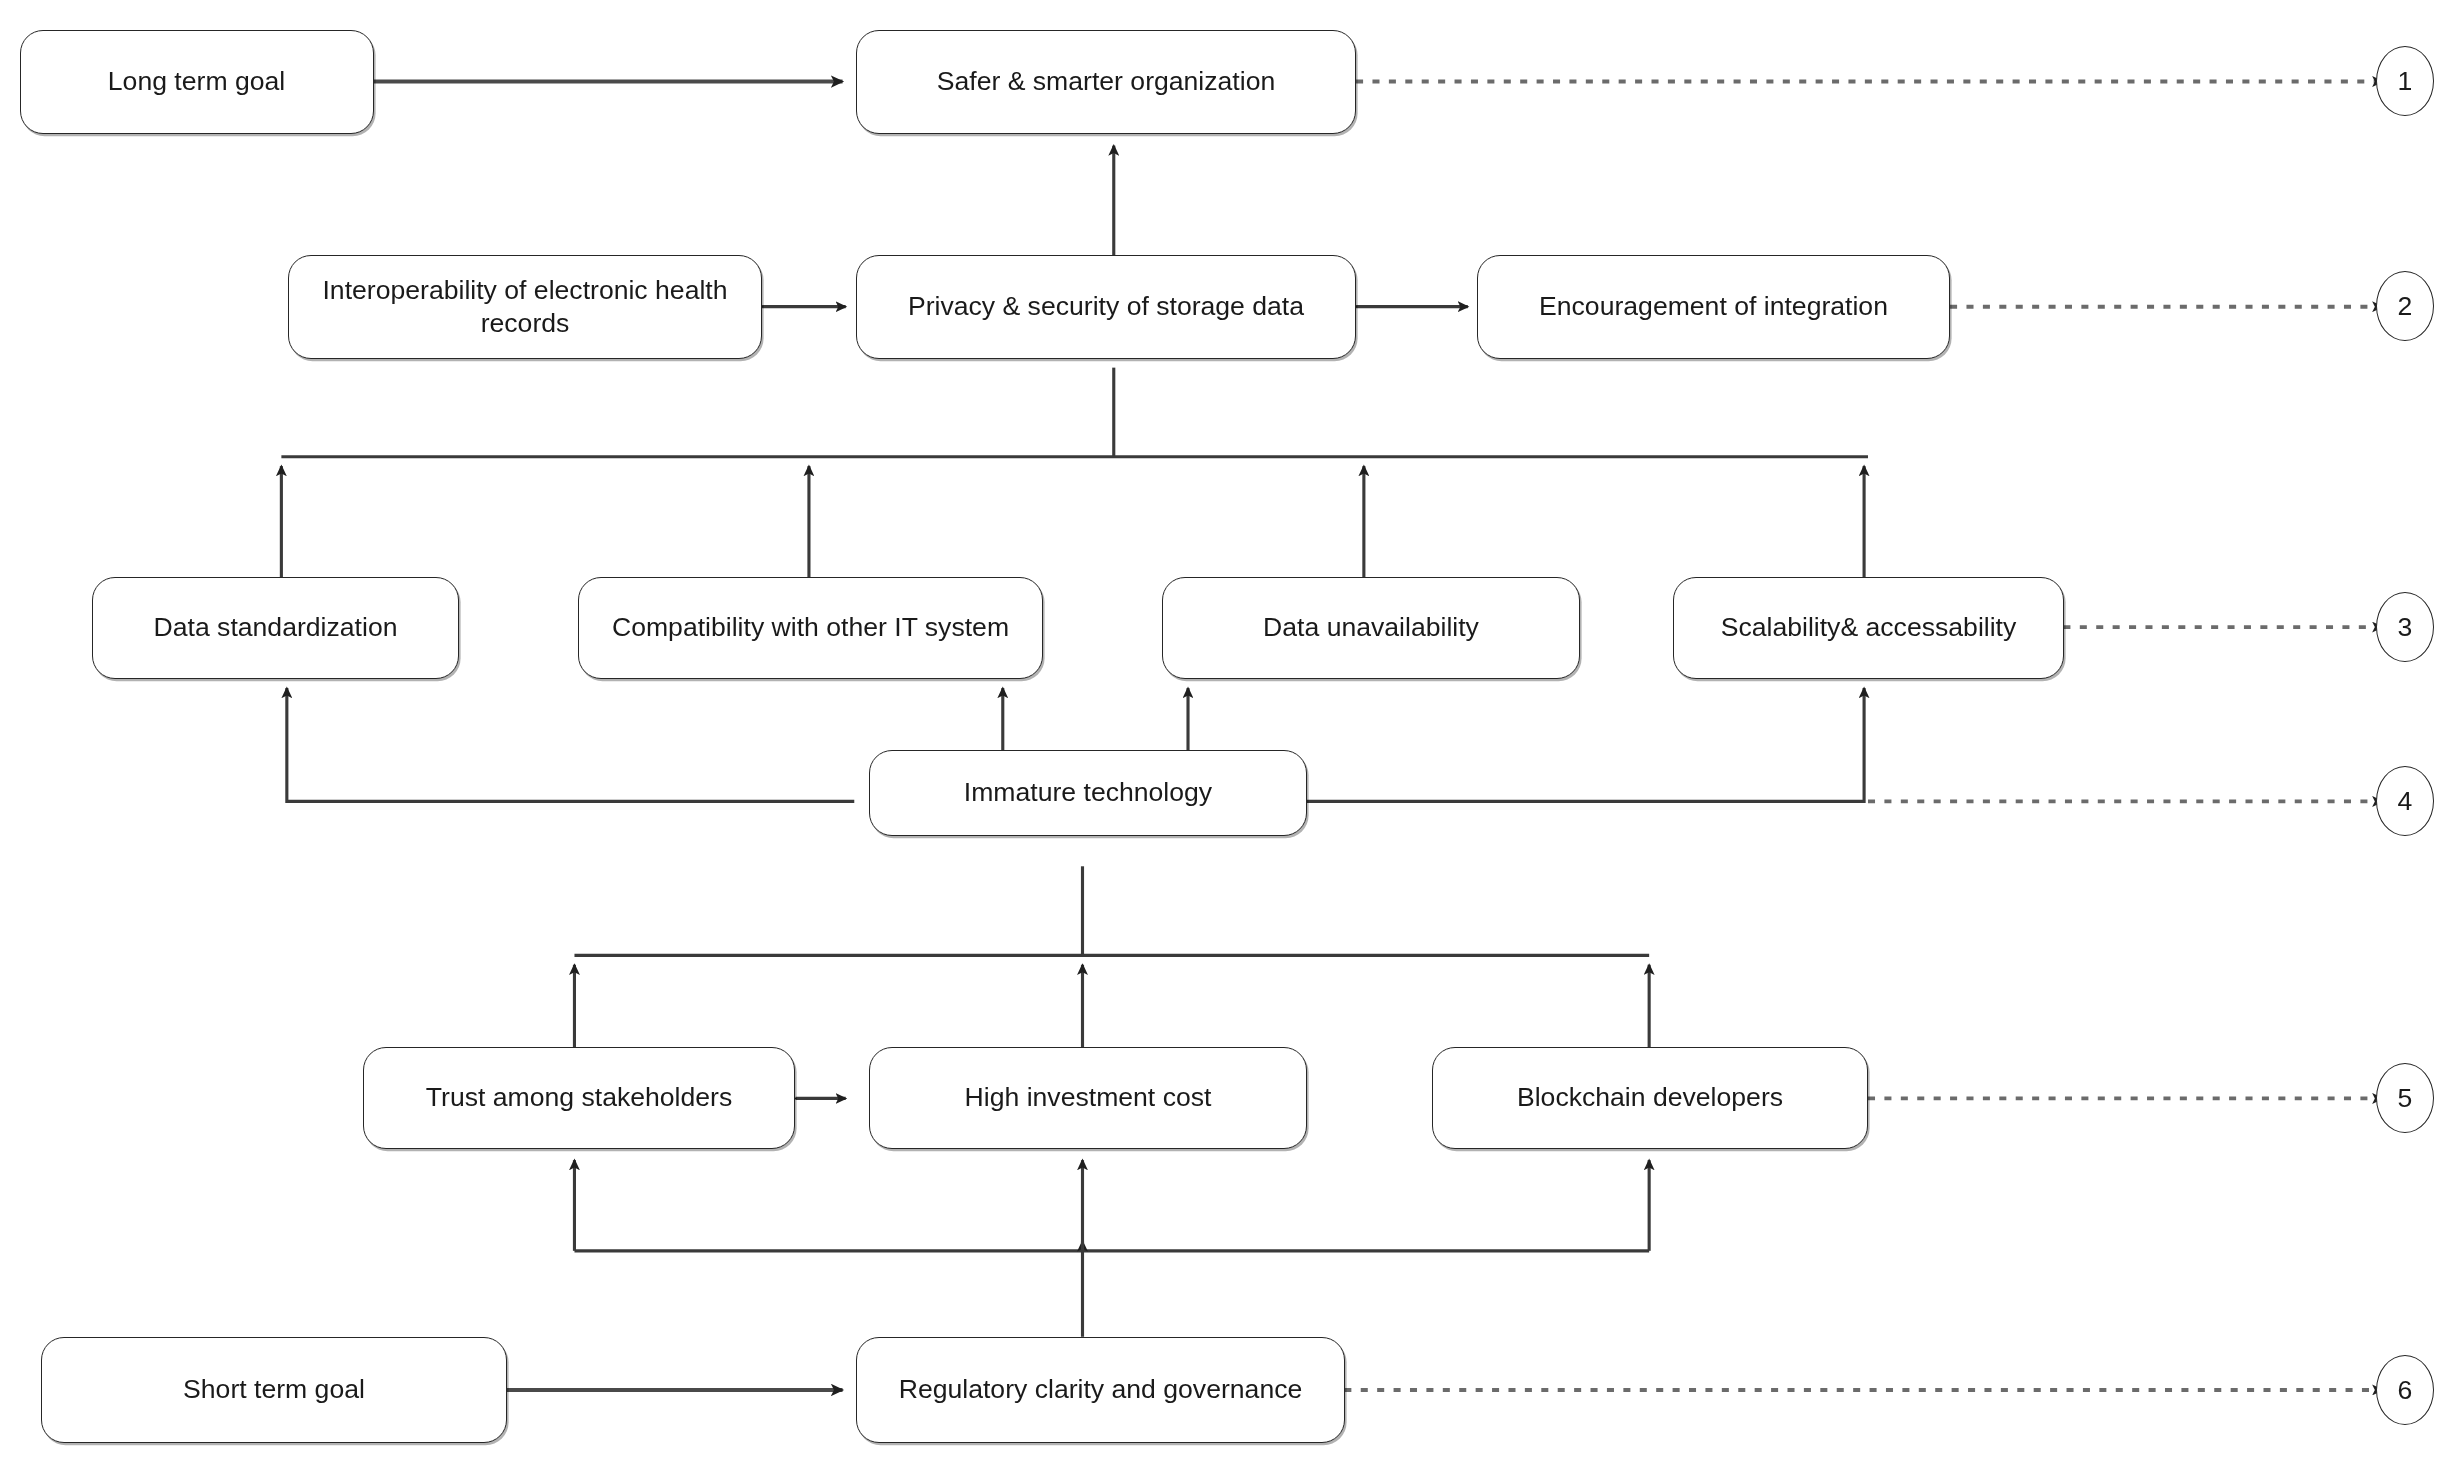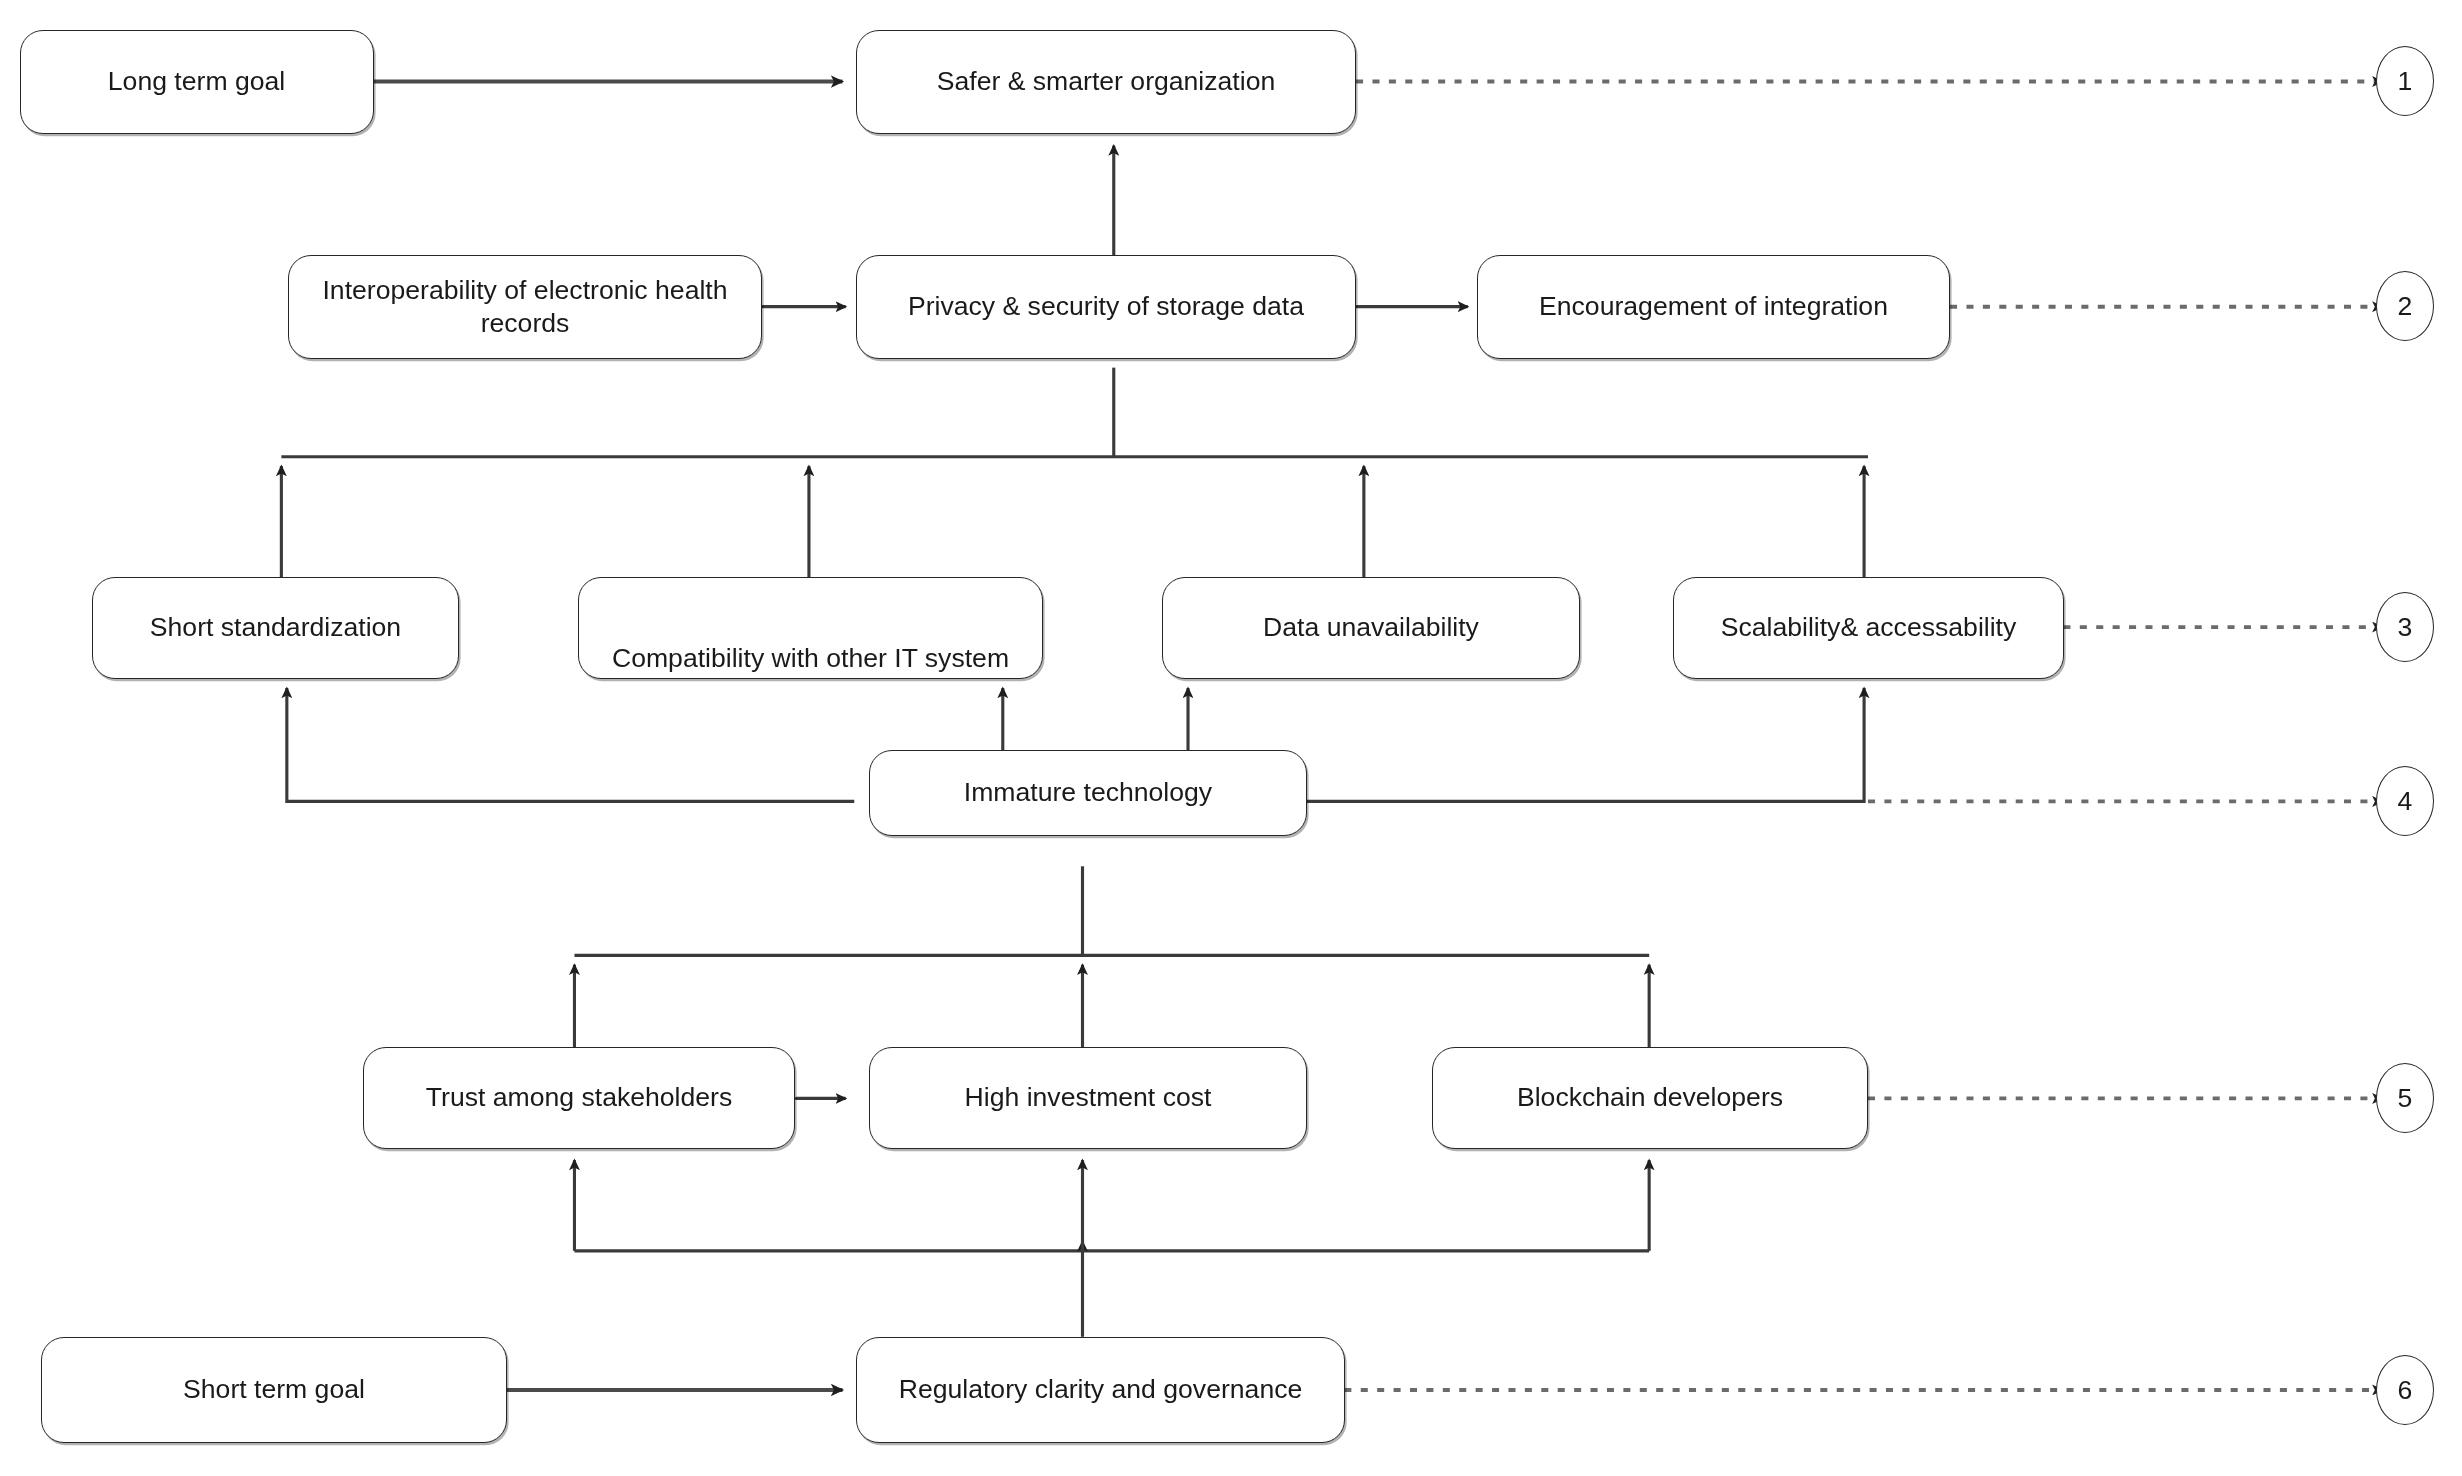--- a/index.html
+++ b/index.html
@@ -128,24 +128,24 @@
 
   <div class="node" style="left:856px;top:255px;width:500px;height:104px;">
     <span>Privacy &amp; security of storage data</span>
   </div>
 
   <div class="node" style="left:1477px;top:255px;width:473px;height:104px;">
     <span>Encouragement of integration</span>
   </div>
 
   <div class="node" style="left:92px;top:577px;width:367px;height:102px;">
-    <span>Short standardization</span>
+    <span>Data standardization</span>
   </div>
 
-  <div class="node" style="left:578px;top:577px;width:465px;height:102px;align-items:flex-end;">
+  <div class="node" style="left:578px;top:577px;width:465px;height:102px;">
     <span>Compatibility with other IT system</span>
   </div>
 
   <div class="node" style="left:1162px;top:577px;width:418px;height:102px;">
     <span>Data unavailability</span>
   </div>
 
   <div class="node" style="left:1673px;top:577px;width:391px;height:102px;">
     <span>Scalability&amp; accessability</span>
   </div>

